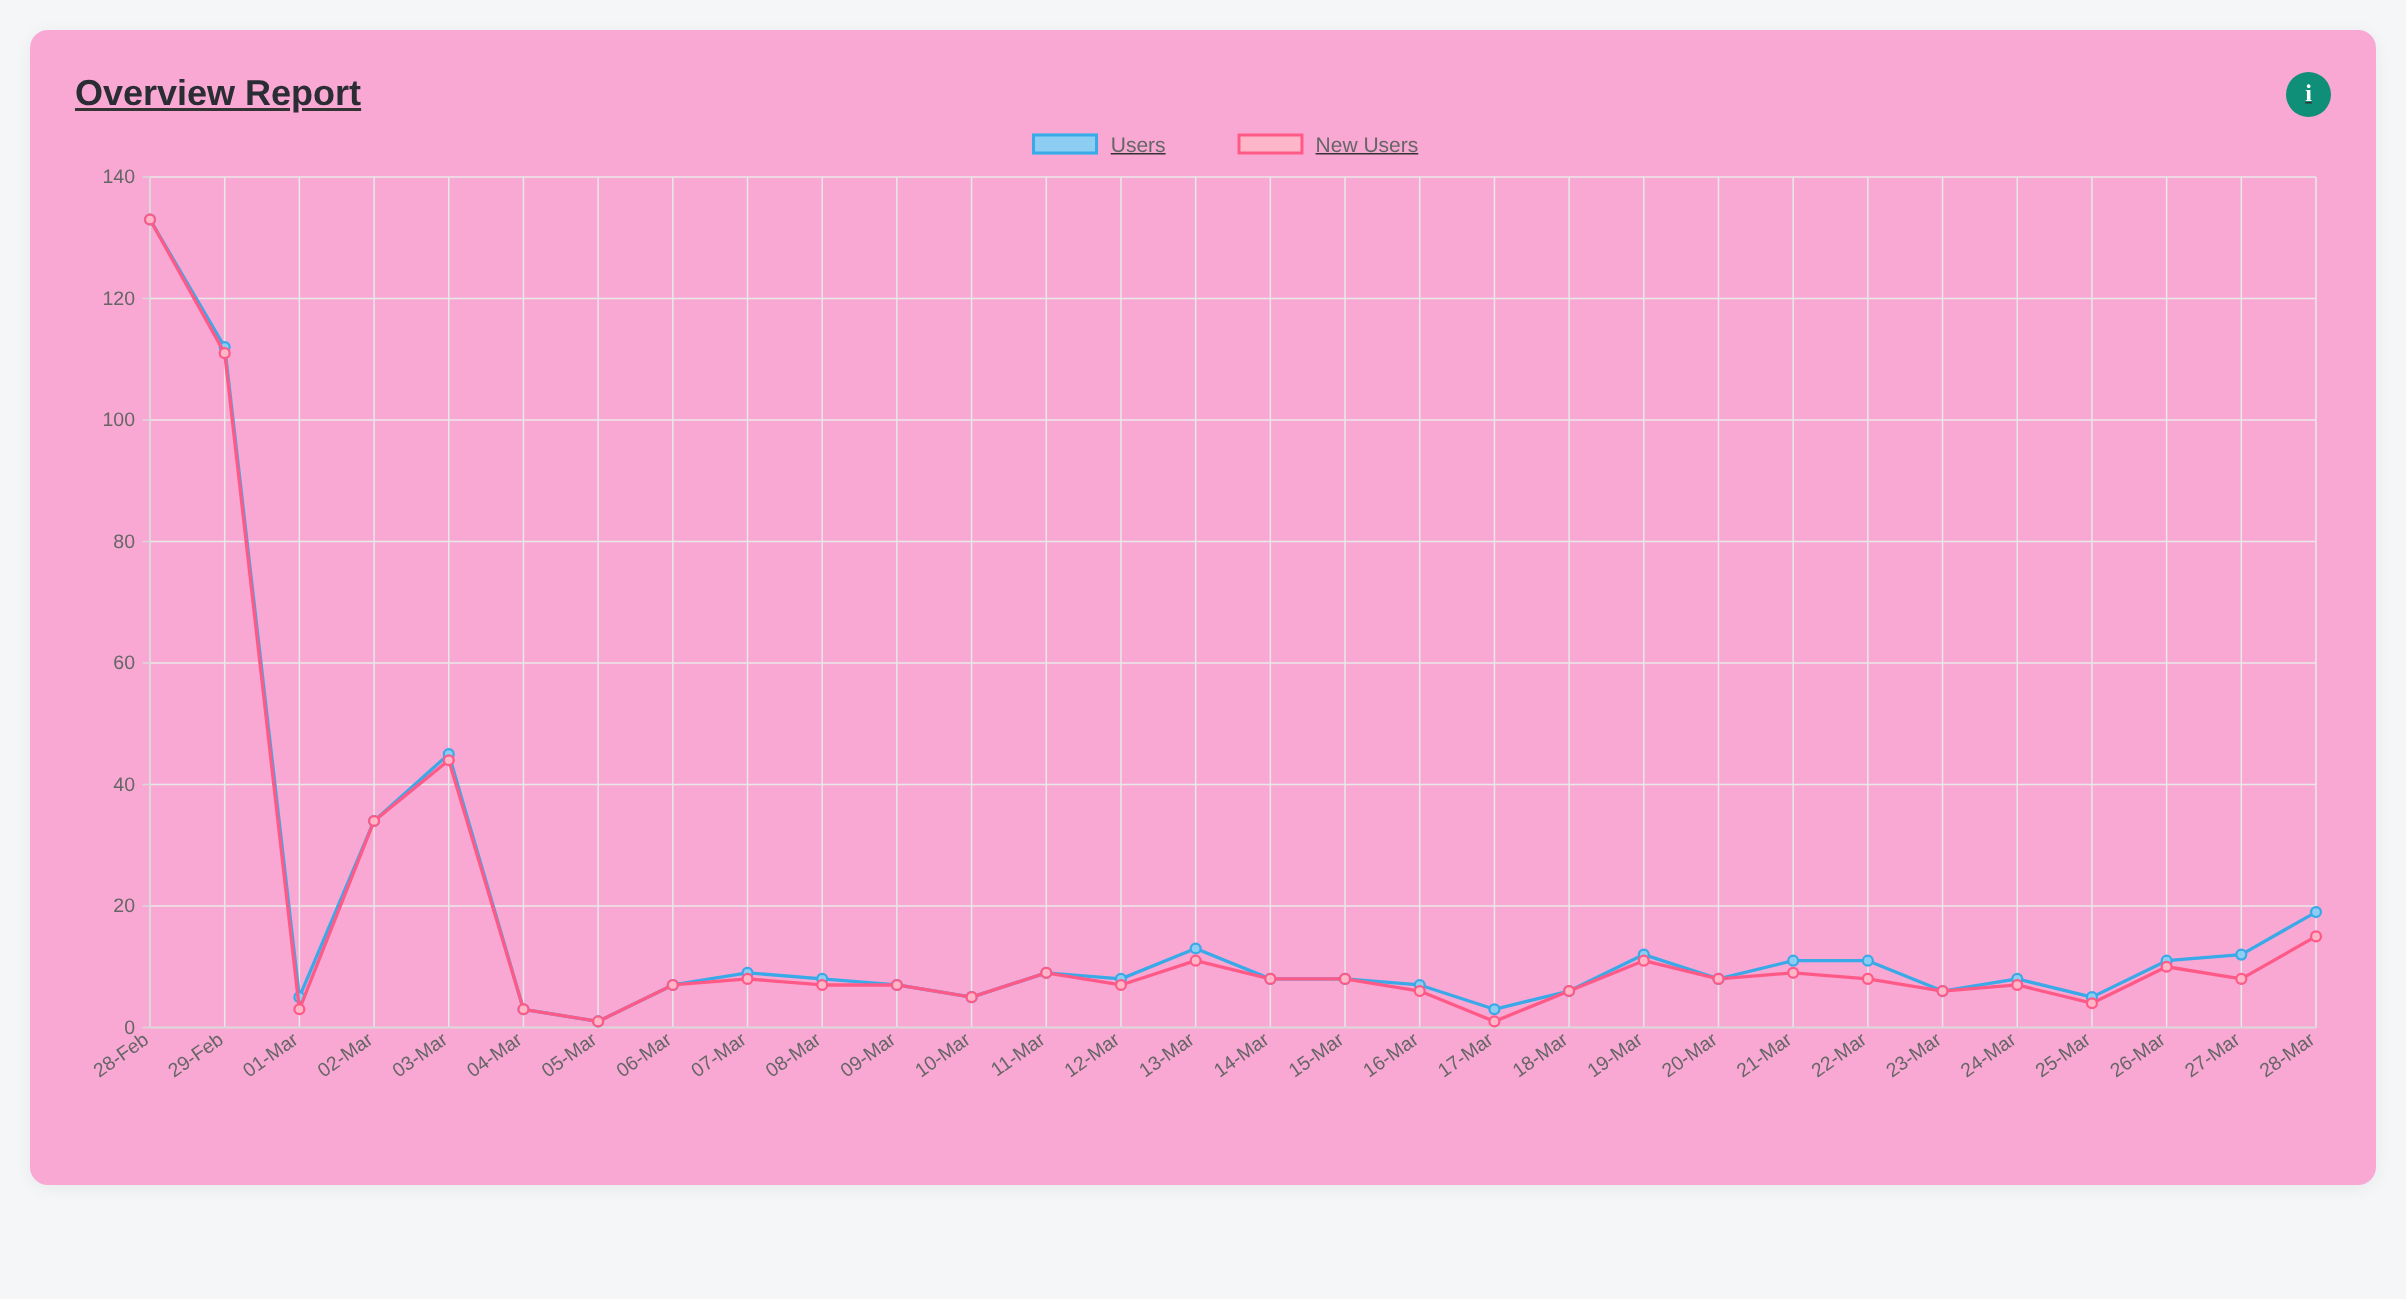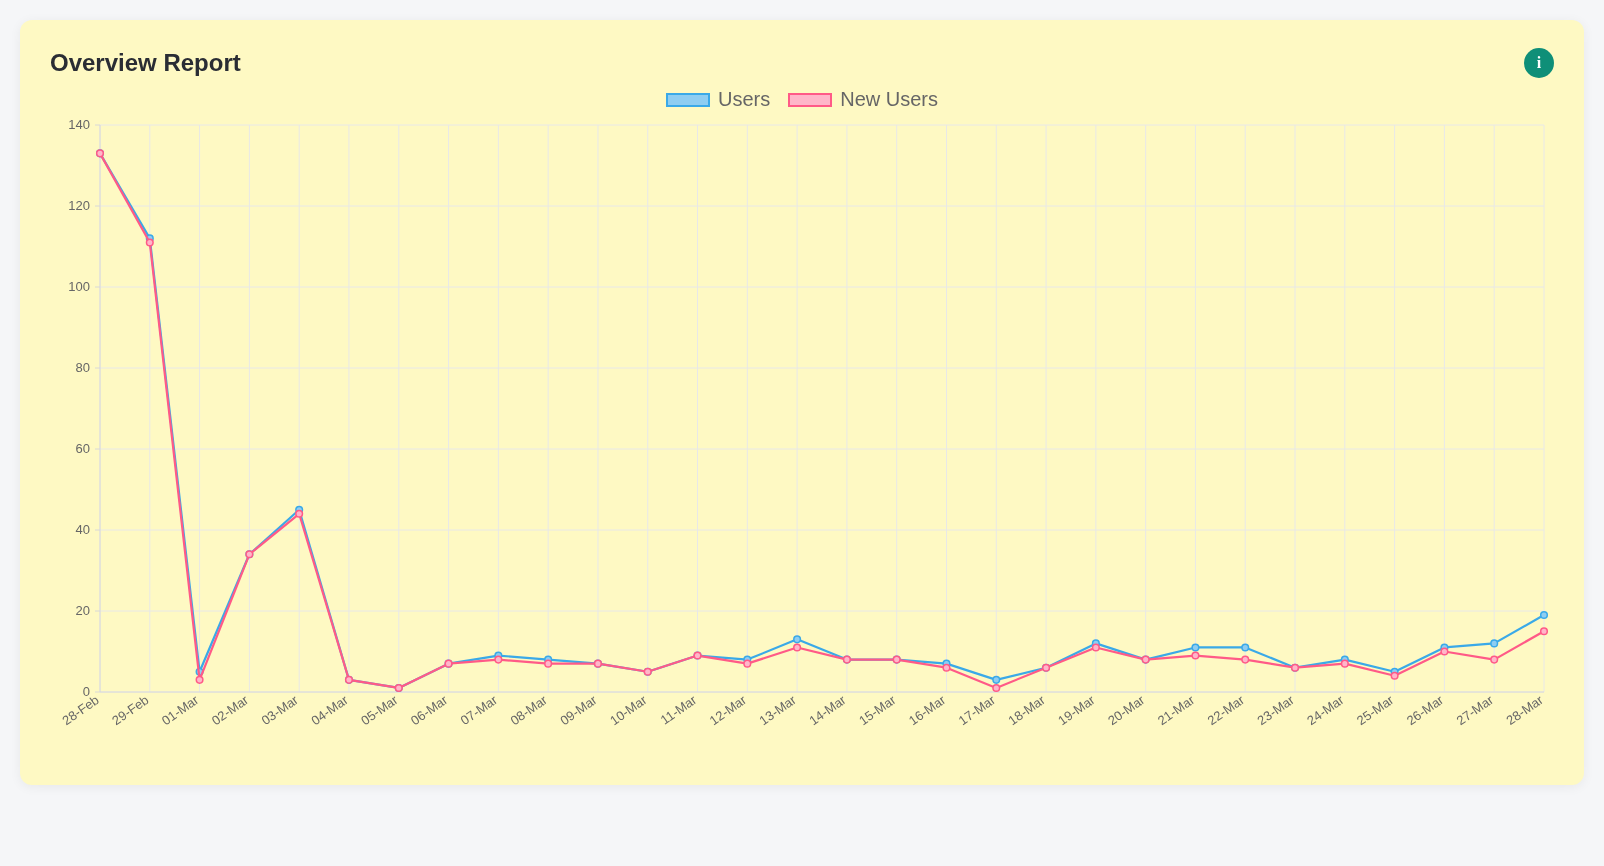--- a/index.html
+++ b/index.html
@@ -3,26 +3,27 @@
 <meta charset="utf-8">
 <style>
   html, body {
     margin: 0;
     padding: 0;
     background: #f5f6f8;
     font-family: 'Segoe UI', Arial, sans-serif;
     color: #333;
   }
   .card {
-    background: #fef9c3;
+    background: #f9a8d4;
     margin: 20px;
     border-radius: 12px;
     box-shadow: 0 2px 12px rgba(0,0,0,0.06);
-    padding: 28px 30px 28px 30px;
+    padding: 28px 30px 40px 30px;
     position: relative;
+    text-decoration: underline;
   }
   .card-header {
     display: flex;
     justify-content: space-between;
     align-items: center;
     margin-bottom: 10px;
   }
   .card-title {
     font-size: 24px;
     font-weight: 700;
@@ -47,23 +48,24 @@
   .legend {
     display: flex;
     justify-content: center;
     gap: 18px;
     margin-bottom: 6px;
   }
   .legend-item {
     display: flex;
     align-items: center;
     gap: 8px;
-    font-size: 20px;
+    font-size: 14px;
     color: #666;
     cursor: pointer;
+    margin-left: 30px;
   }
   .legend-swatch {
     width: 44px;
     height: 14px;
     border: 2px solid;
     box-sizing: border-box;
   }
   .chart-wrap {
     position: relative;
     width: 100%;

